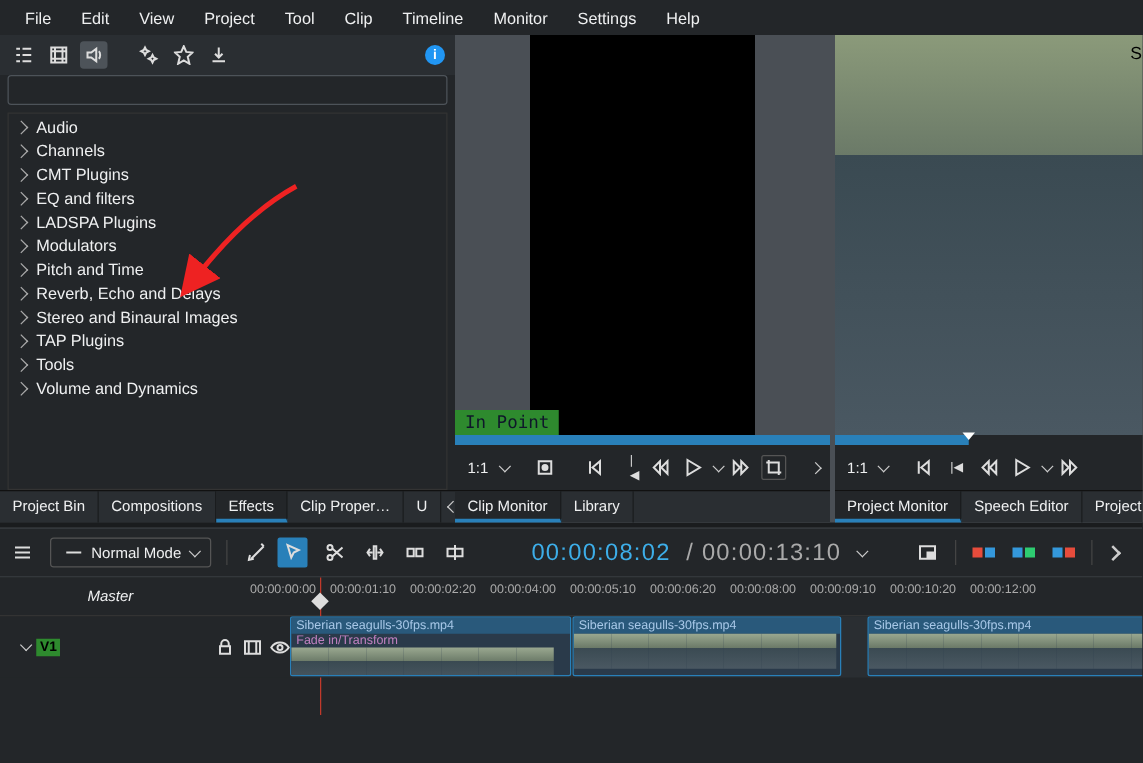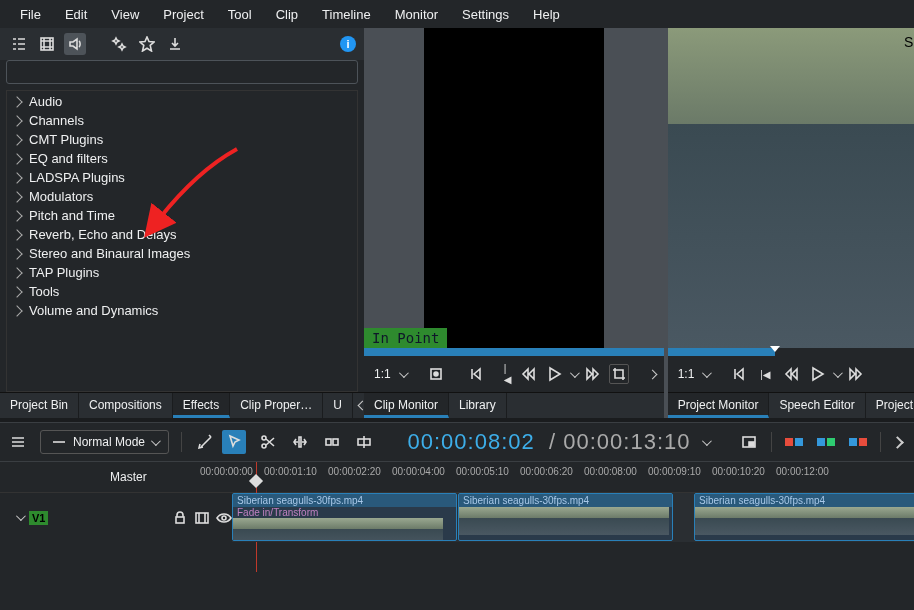--- a/index.html
+++ b/index.html
@@ -34,27 +34,27 @@
   .mbtn { width: 20px; height: 20px; display: flex; align-items: center; justify-content: center; }
   .ratio { font-size: 12px; padding: 0 2px; }
   .chev-s { width: 7px; height: 7px; border-right: 1.5px solid #ccc; border-bottom: 1.5px solid #ccc; display: inline-block; }
   .chev-down { transform: rotate(45deg) translateY(-2px); }
   .chev-right { transform: rotate(-45deg); }
   .lower-toolbar { display: flex; align-items: center; height: 40px; background: #232629; border-top: 1px solid #3a3e42; border-bottom: 1px solid #3a3e42; padding: 0 8px; gap: 12px; }
   .mode-select { border: 1px solid #555; border-radius: 3px; padding: 3px 10px; display: flex; align-items: center; gap: 6px; font-size: 12px; justify-content: space-between; }
   .pointer-grp { display: flex; align-items: center; gap: 4px; }
   .pointer-grp .ptr { width: 24px; height: 24px; display: flex; align-items: center; justify-content: center; }
   .ptr.active { background: #2980b9; border-radius: 2px; }
-  .timecode { font-family: monospace; font-size: 22px; letter-spacing: 1px; color: #3daee9; }
+  .timecode { font-family: monospace; font-size: 19px; letter-spacing: 1px; color: #3daee9; }
   .timecode .dur { color: #aaa; }
   .color-sq { display: flex; gap: 2px; }
   .color-sq span { width: 8px; height: 8px; }
   .timeline-area { background: #232629; display: flex; flex-direction: column; }
   .timeline-header { display: flex; height: 30px; }
-  .track-head-col { width: 200px; display: flex; align-items: center; padding-left: 110px; font-size: 12px; }
+  .track-head-col { width: 200px; display: flex; align-items: center; padding-left: 70px; font-size: 12px; font-style: italic; }
   .ruler { flex: 1; position: relative; font-size: 10px; color: #aaa; }
   .ruler-tick { position: absolute; top: 4px; }
   .playhead-line { position: absolute; top: 0; bottom: -80px; width: 1px; background: #c0392b; }
   .playhead-handle { position: absolute; top: 14px; width: 10px; height: 10px; background: #ddd; transform: translateX(-50%) rotate(45deg); }
   .track-row { display: flex; height: 50px; border-top: 1px solid #333; }
   .track-head { width: 232px; display: flex; align-items: center; gap: 6px; padding-left: 16px; }
   .v1 { background: #2e8a2e; color: #000; font-size: 11px; padding: 1px 3px; font-weight: bold; }
   .track-content { flex: 1; position: relative; background: #2a2e32; overflow: hidden; }
   .clip { position: absolute; top: 0; height: 48px; border: 1px solid #2980b9; border-radius: 2px; overflow: hidden; background: #2a3a4a; }
   .clip-title { font-size: 10px; color: #a8c8e8; padding: 1px 4px; white-space: nowrap; background: rgba(41,128,185,0.45); }

